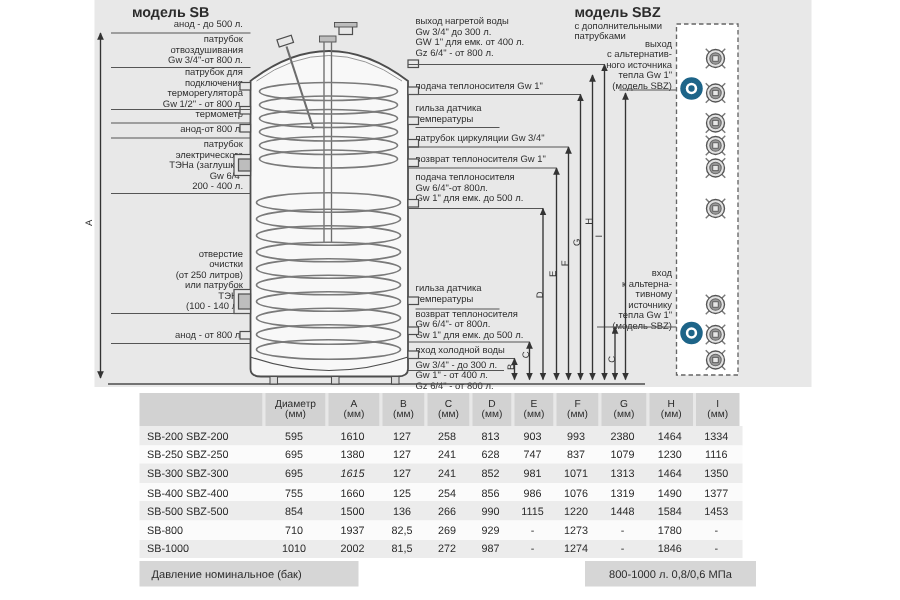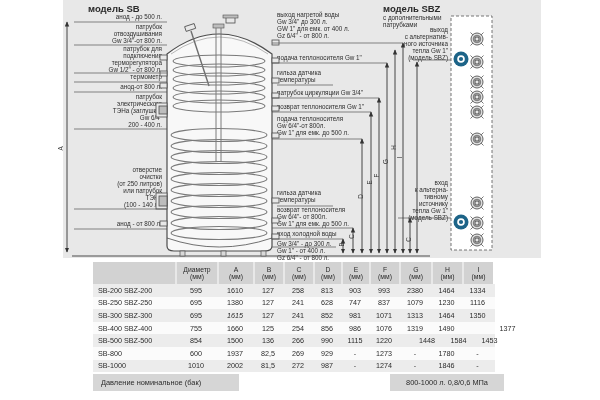--- a/index.html
+++ b/index.html
@@ -334,38 +334,38 @@
         <div class="tc lab" style="width: 82px;">SB-400 SBZ-400</div>
         <div class="tc" style="width: 42px;">755</div>
         <div class="tc" style="width: 36px;">1660</div>
         <div class="tc" style="width: 30px;">125</div>
         <div class="tc" style="width: 30px;">254</div>
         <div class="tc" style="width: 28px;">856</div>
         <div class="tc" style="width: 28px;">986</div>
         <div class="tc" style="width: 30px;">1076</div>
         <div class="tc" style="width: 32px;">1319</div>
         <div class="tc" style="width: 31px;">1490</div>
-        <div class="tc" style="width: 31px; margin-left: 30px;">1377</div>
+        <div class="tc" style="width: 31px;">1377</div>
       </div>
       <div class="trow">
         <div class="tc lab" style="width: 82px;">SB-500 SBZ-500</div>
         <div class="tc" style="width: 42px;">854</div>
         <div class="tc" style="width: 36px;">1500</div>
         <div class="tc" style="width: 30px;">136</div>
         <div class="tc" style="width: 30px;">266</div>
         <div class="tc" style="width: 28px;">990</div>
         <div class="tc" style="width: 28px;">1115</div>
         <div class="tc" style="width: 30px;">1220</div>
-        <div class="tc" style="width: 32px; margin-left: 12px;">1448</div>
+        <div class="tc" style="width: 32px;">1448</div>
         <div class="tc" style="width: 31px;">1584</div>
         <div class="tc" style="width: 31px;">1453</div>
       </div>
       <div class="trow">
         <div class="tc lab" style="width: 82px;">SB-800</div>
-        <div class="tc" style="width: 42px;">600</div>
+        <div class="tc" style="width: 42px;">710</div>
         <div class="tc" style="width: 36px;">1937</div>
         <div class="tc" style="width: 30px;">82,5</div>
         <div class="tc" style="width: 30px;">269</div>
         <div class="tc" style="width: 28px;">929</div>
         <div class="tc" style="width: 28px;">-</div>
         <div class="tc" style="width: 30px;">1273</div>
         <div class="tc" style="width: 32px;">-</div>
         <div class="tc" style="width: 31px;">1780</div>
         <div class="tc" style="width: 31px;">-</div>
       </div>

